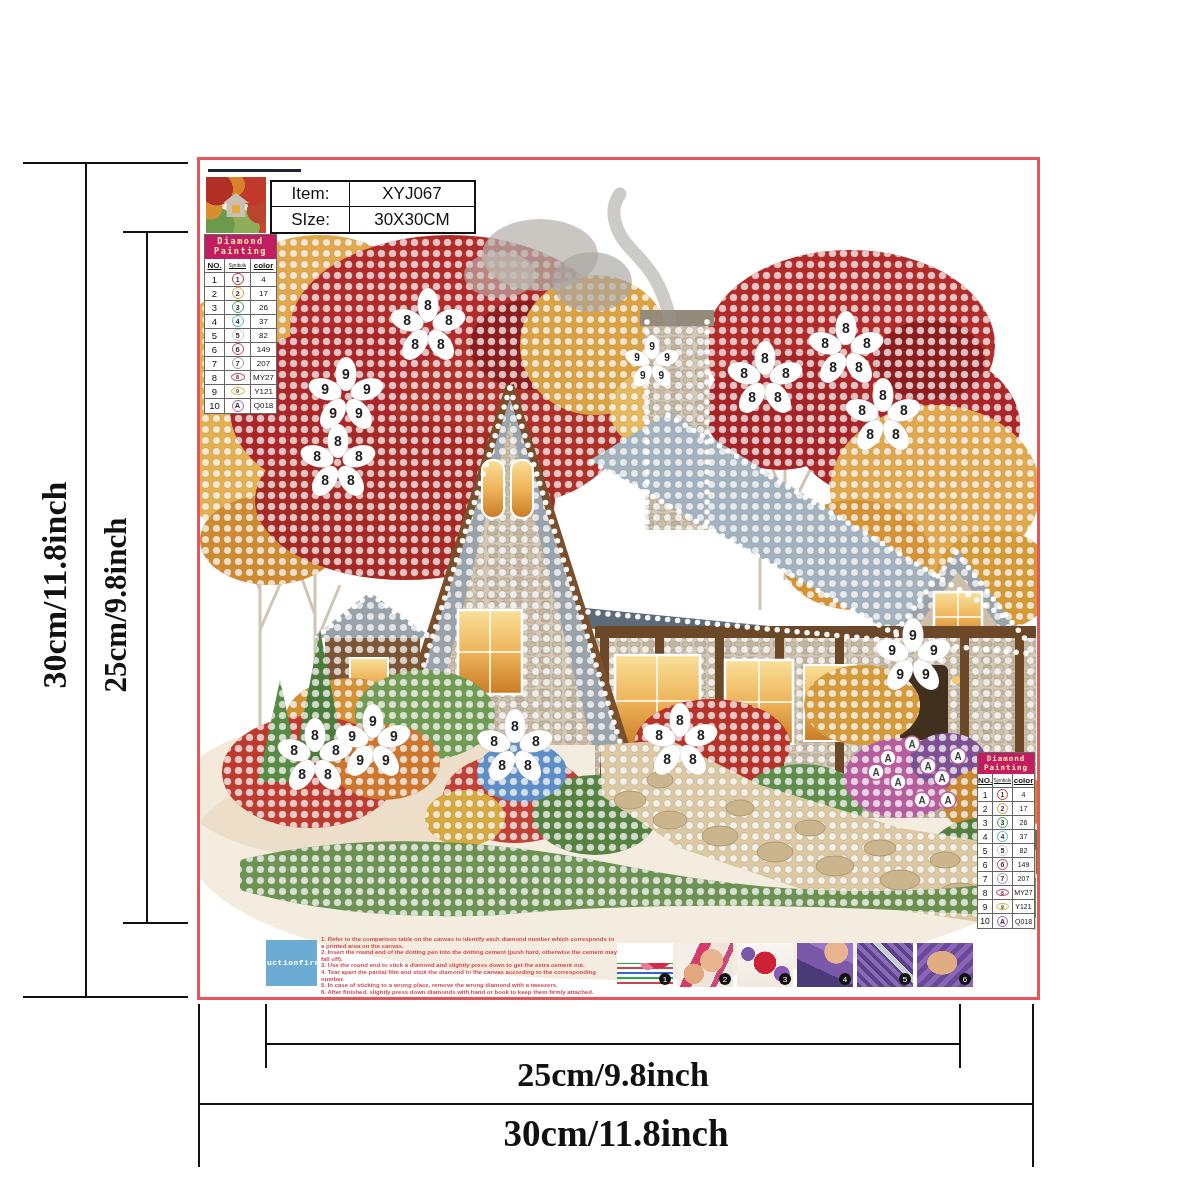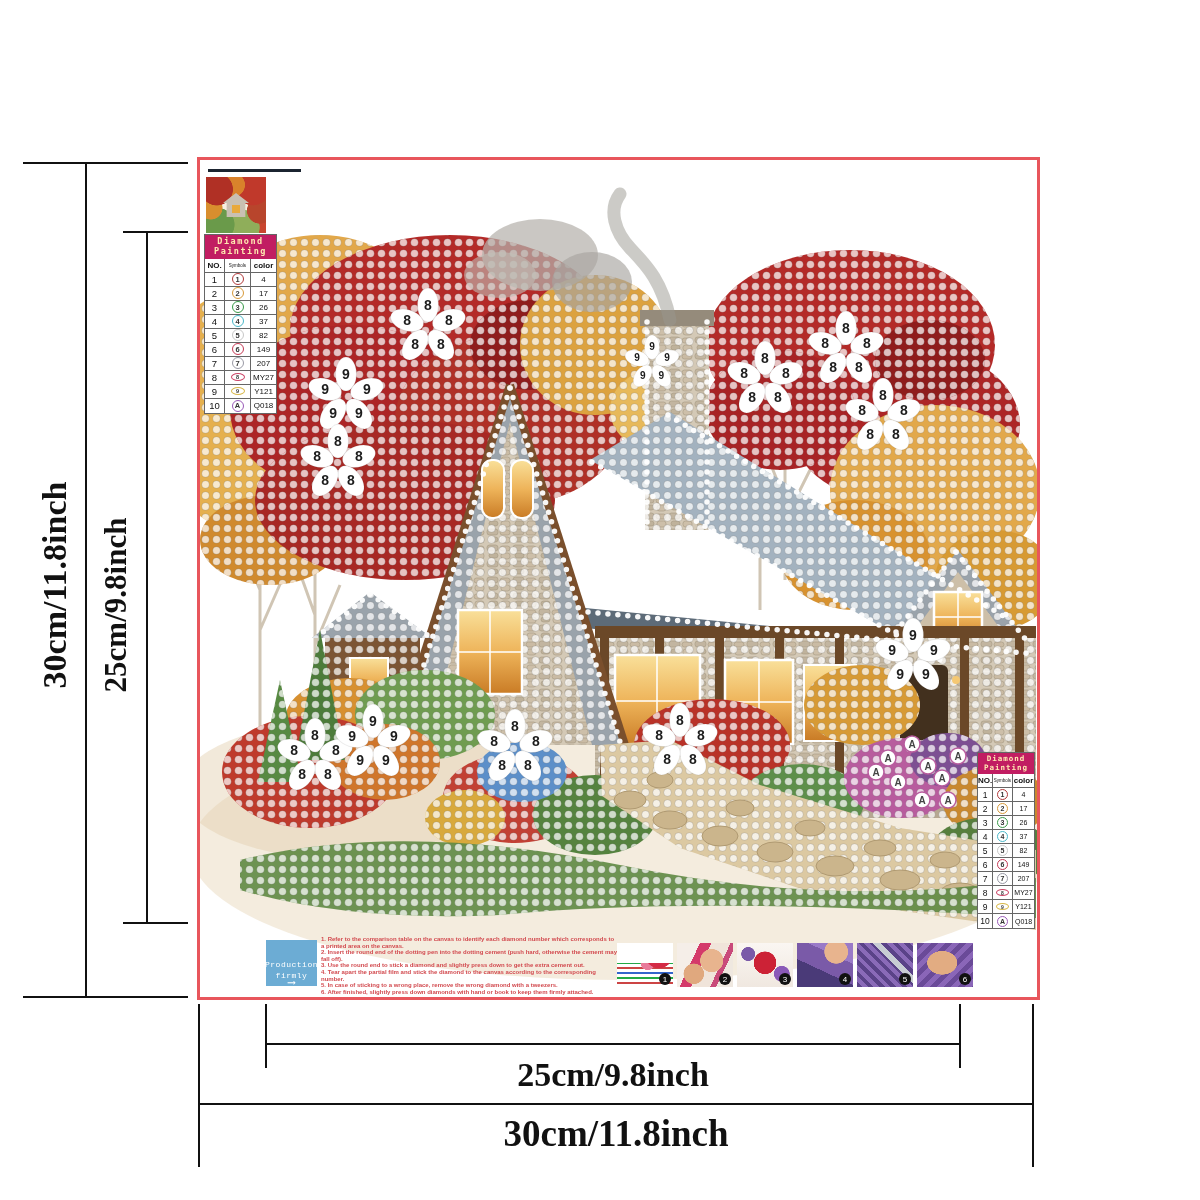--- a/index.html
+++ b/index.html
@@ -47,39 +47,39 @@
   .legend{position:absolute;background:#fff;border:1px solid #666;box-sizing:border-box;z-index:3;}
   .legend.left{left:4px;top:74px;width:73px;}
   .legend.right{left:777px;top:592px;width:58px;}
   .lhead{background:#c11d62;color:#ffe9b0;text-align:center;font-family:"DejaVu Sans Mono",monospace;
          font-weight:bold;font-size:8.5px;line-height:1.15;letter-spacing:1.5px;padding:2px 0;}
   .legend.right .lhead{font-size:7.5px;letter-spacing:1px;}
   .lcolh,.lr{display:grid;}
   .legend.left .lcolh,.legend.left .lr{grid-template-columns:20px 26px 25px;}
   .legend.right .lcolh,.legend.right .lr{grid-template-columns:15px 20px 21px;}
   .lcolh div{font-size:8px;font-weight:bold;color:#111;text-align:center;border-bottom:1px solid #666;
-         border-right:1px solid #666;height:14px;line-height:14px;box-sizing:border-box;}
+         border-right:1px solid #666;height:14px;line-height:14px;box-sizing:border-box;text-decoration:underline;}
   .lcolh div:nth-child(2){font-size:4.5px;font-weight:normal;}
   .lcolh div:last-child,.lr .lc:last-child{border-right:none;}
   .lr .lc{height:14px;display:flex;align-items:center;justify-content:center;font-size:9.5px;color:#111;
          border-bottom:1px solid #666;border-right:1px solid #666;box-sizing:border-box;}
   .lr:last-child .lc{border-bottom:none;}
   .lr .lc.c{font-size:8px;}
   .legend.right .lr .lc{font-size:8.5px;}
   .legend.right .lr .lc.c{font-size:7px;}
   .sym{display:inline-flex;align-items:center;justify-content:center;width:12px;height:12px;
        border-radius:50%;border:1.4px solid #999;font-size:7.5px;font-weight:bold;color:#333;
        box-sizing:border-box;background:#fff;}
   .sym.oval{width:14px;height:8px;font-size:5.5px;}
   .legend.right .sym{width:11px;height:11px;font-size:7px;}
   .legend.right .sym.oval{width:13px;height:7px;font-size:5px;}
   
   .prodbox{position:absolute;left:66px;top:780px;width:51px;height:46px;background:#6cacd4;
-       color:#fff;font-family:"Liberation Mono",monospace;font-size:8px;font-weight:normal;
-       display:flex;flex-direction:column;align-items:center;justify-content:flex-end;line-height:1.3;
+       color:#fff;font-family:"Liberation Mono",monospace;font-size:8px;font-weight:bold;
+       display:flex;flex-direction:row;align-items:center;justify-content:center;line-height:1.3;
        letter-spacing:0.5px;}
   .prodbox .arr{font-size:11px;line-height:5px;letter-spacing:0;}
   #steps{position:absolute;left:121px;top:776px;width:298px;color:#d24a4f;font-size:6px;
        line-height:1.1;font-weight:bold;}
   
   #photos{position:absolute;left:417px;top:783px;display:flex;gap:4px;}
   .photo{position:relative;width:56px;height:44px;overflow:hidden;background:#eee;}
   .badge{position:absolute;right:2px;bottom:2px;width:12px;height:12px;border-radius:50%;
        background:#111;color:#fff;font-size:8px;display:flex;align-items:center;justify-content:center;}
   .p1{background:
@@ -529,20 +529,26 @@
           </g>
         </g>
     </svg>
 
     <div class="topmark"></div>
 
     <div class="thumb">
       <div class="thumb-house"></div>
     </div>
 
+    <div class="itable">
+      <div>Item:</div>
+      <div>XYJ067</div>
+      <div>SIze:</div>
+      <div>30X30CM</div>
+    </div>
 
     <div class="legend left">
       <div class="lhead">
         <div>Diamond</div>
         <div>Painting</div>
       </div>
       <div class="lcolh">
         <div>NO.</div>
         <div>Symbols</div>
         <div>color</div>

